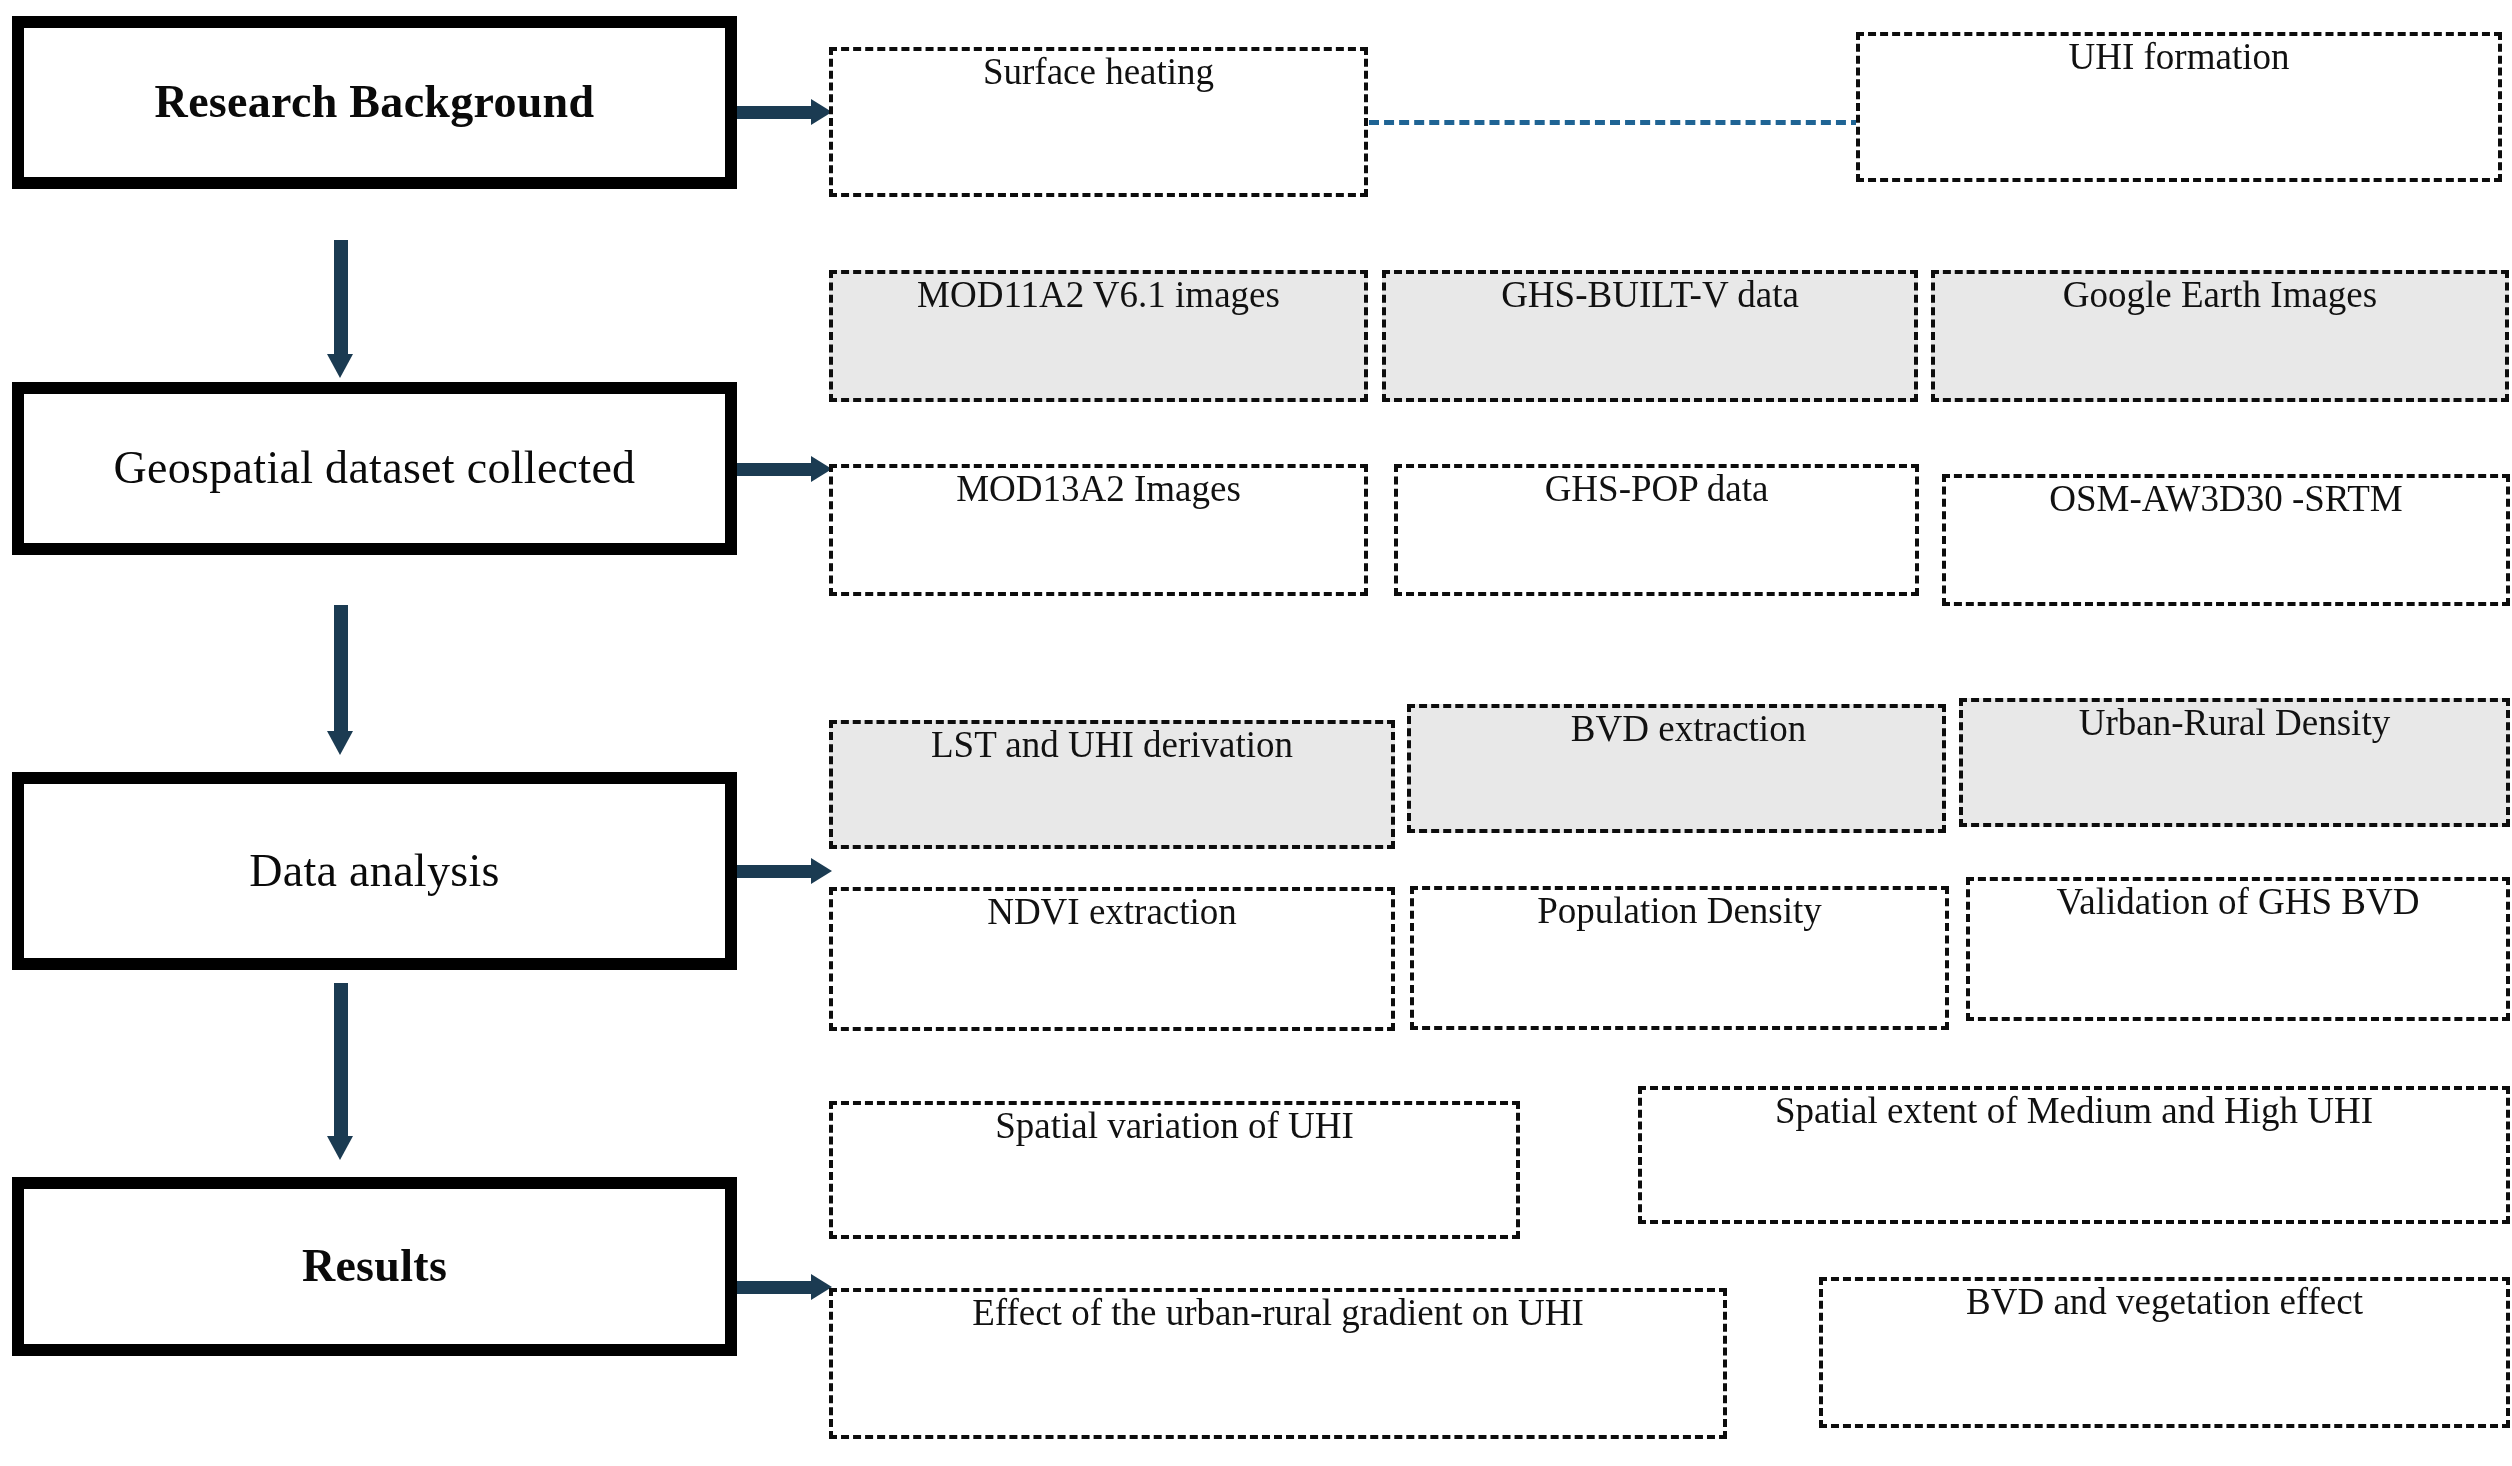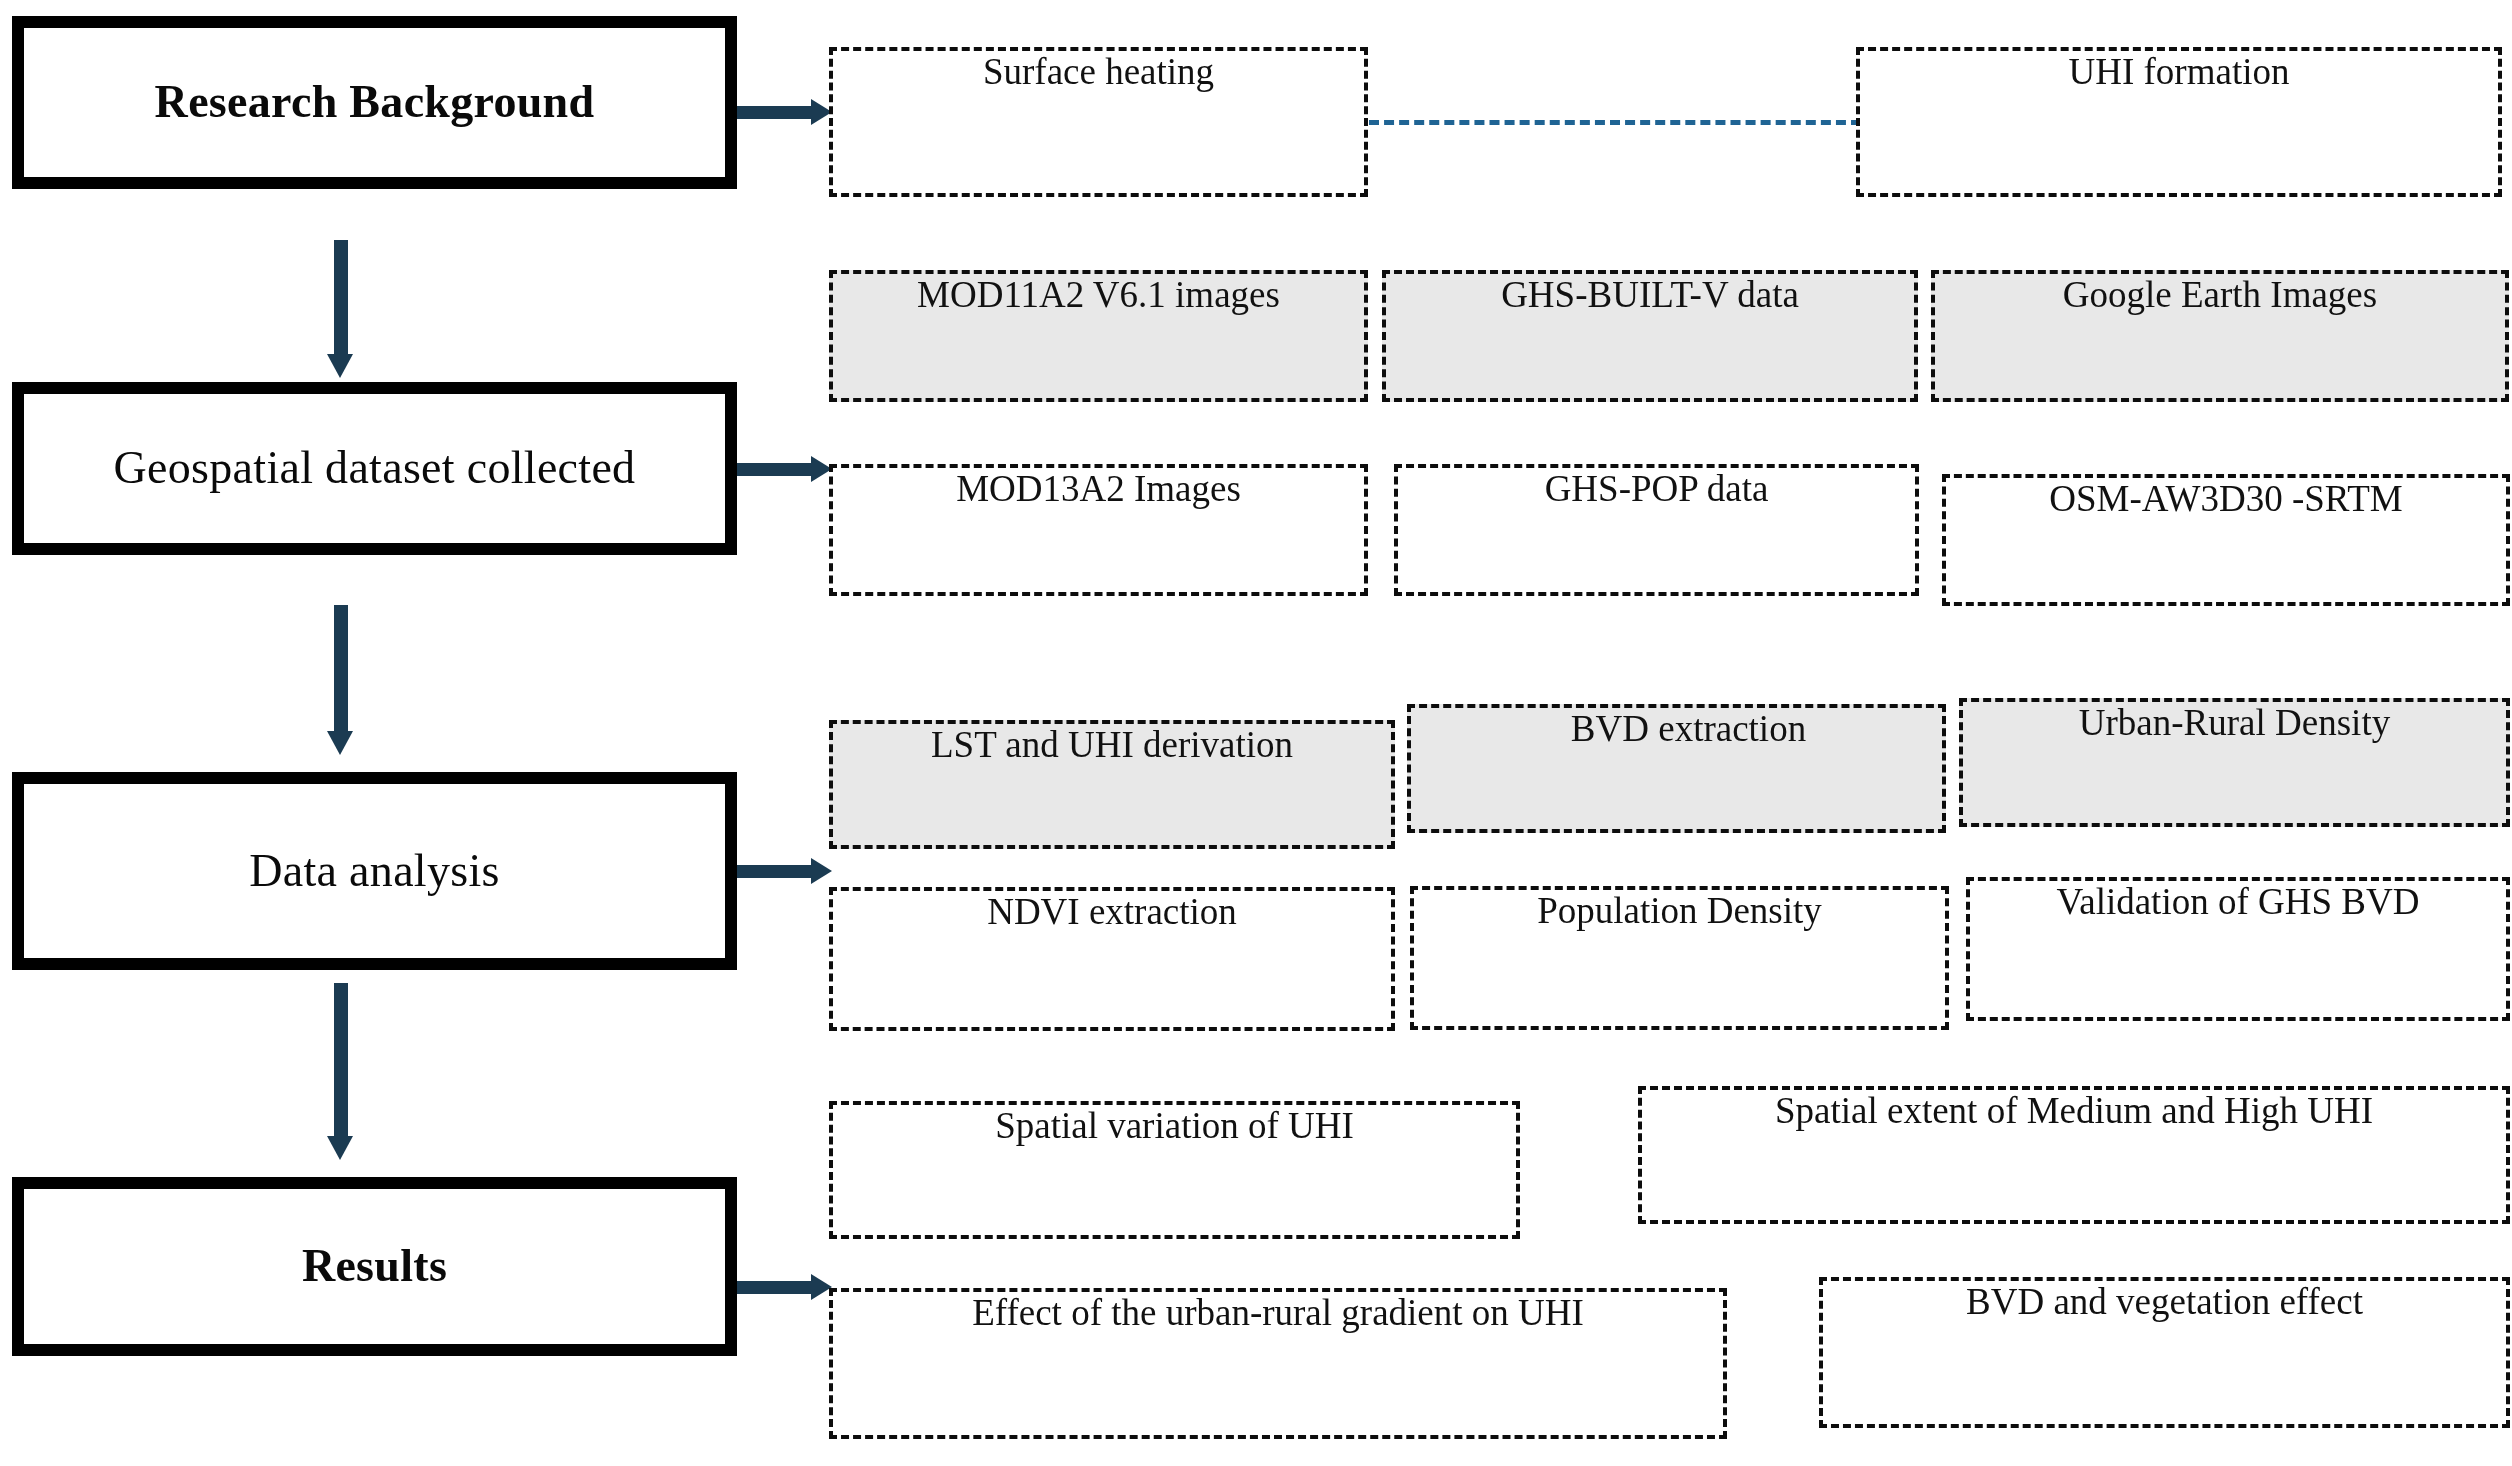--- a/index.html
+++ b/index.html
@@ -121,21 +121,21 @@
     <div class="shaft" style="width:74px;"></div>
     <div class="head" style="left:74px;"></div>
   </div>
 
   <div class="dash-box" style="left:829px; top:47px; width:539px; height:150px;">
     <span class="dash-label">Surface heating</span>
   </div>
 
   <div class="dot-connector" style="left:1369px; top:120px; width:492px;"></div>
 
-  <div class="dash-box" style="left:1856px; top:47px; width:646px; height:150px;">
+  <div class="dash-box" style="left:1856px; top:32px; width:646px; height:150px;">
     <span class="dash-label">UHI formation</span>
   </div>
 
   <div class="v-arrow" style="left:327px; top:240px; height:138px;">
     <div class="shaft" style="height:114px;"></div>
     <div class="head" style="top:114px;"></div>
   </div>
 
   <div class="stage-box" style="left:12px; top:382px; width:725px; height:173px;">
     <span class="stage-label">Geospatial dataset collected</span>

